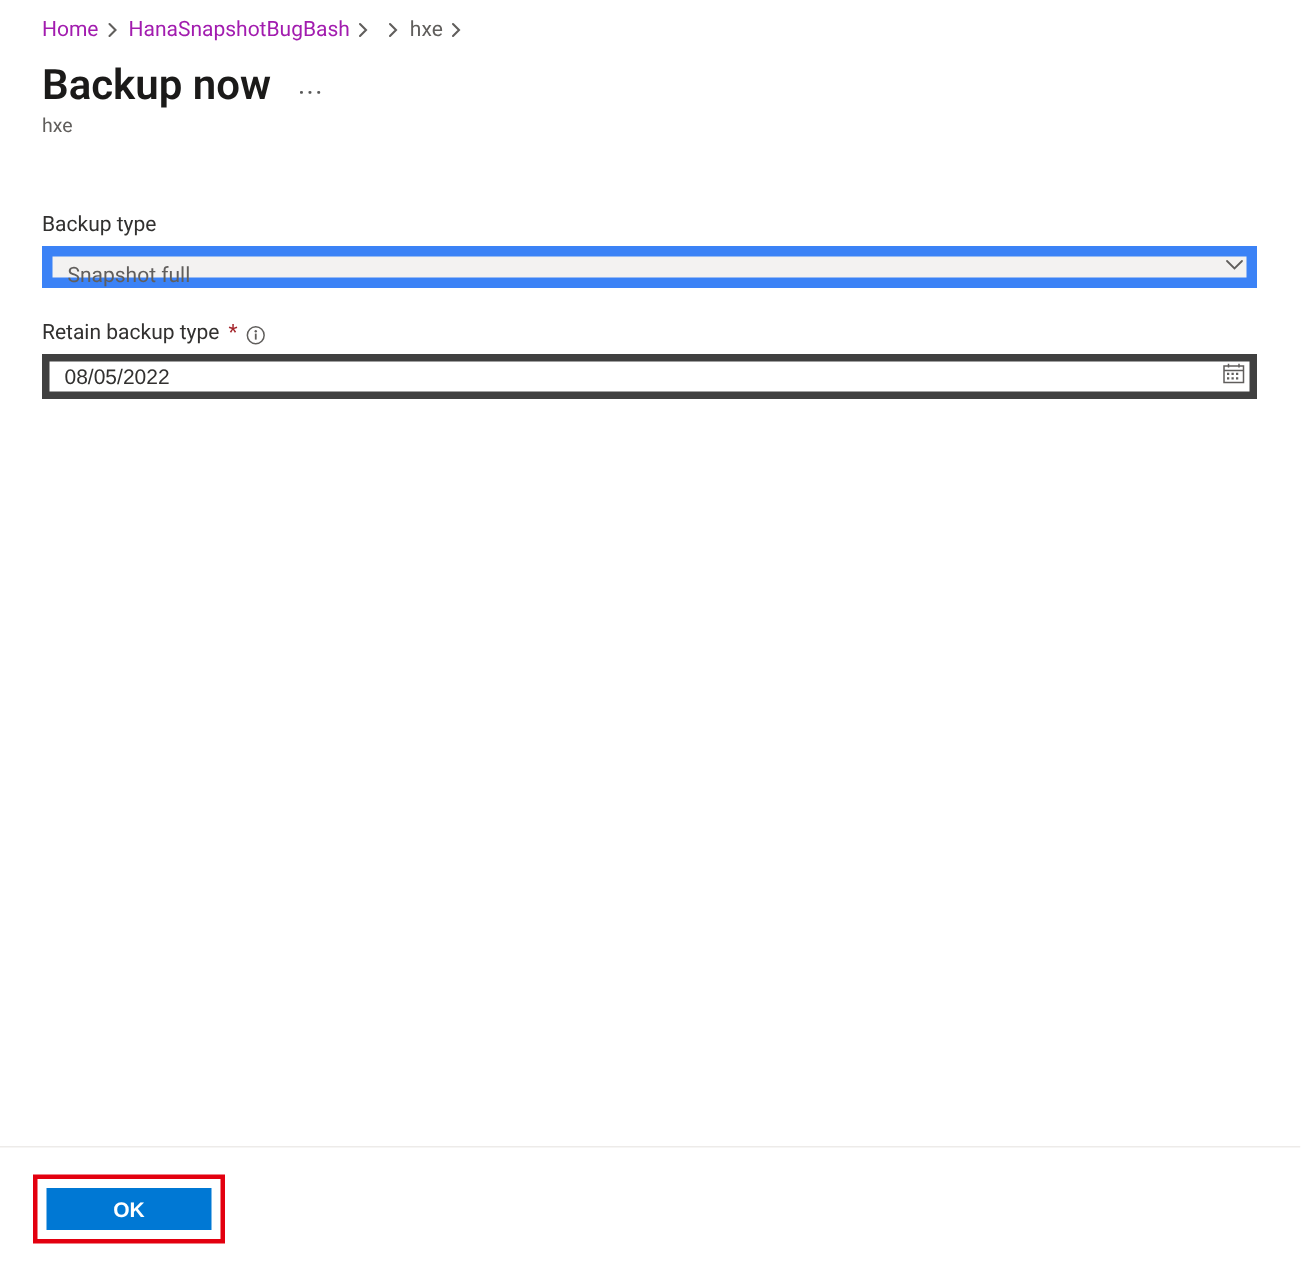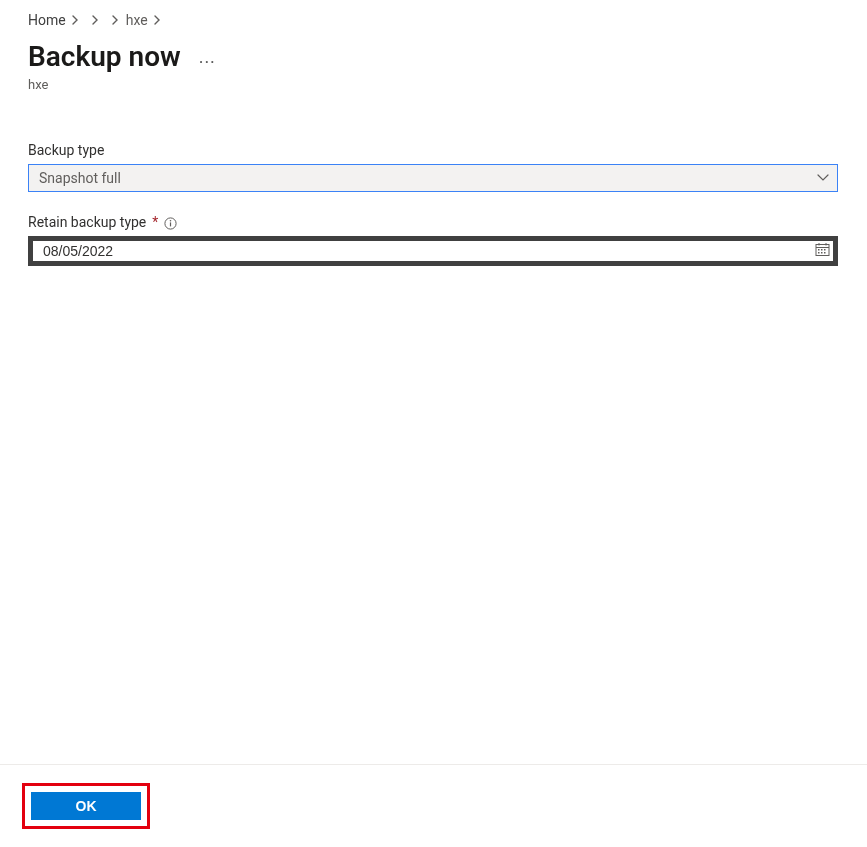--- a/index.html
+++ b/index.html
@@ -21,21 +21,21 @@
   }
   .breadcrumb {
     display: flex;
     align-items: center;
     flex-wrap: wrap;
     padding: 10px 0 4px 28px;
     font-size: 14px;
     line-height: 20px;
   }
   .breadcrumb a {
-    color: #404040;
+    color: #a21caf;
     text-decoration: none;
     cursor: pointer;
   }
   .breadcrumb span.current {
     color: #605e5c;
   }
   .chevron {
     color: #605e5c;
     margin: 0 6px;
     display: inline-flex;
@@ -97,21 +97,21 @@
   .select-wrap, .date-wrap {
     position: relative;
     width: 100%;
     max-width: 810px;
     box-sizing: border-box;
   }
   .select-input {
     width: 100%;
     height: 28px;
     box-sizing: border-box;
-    border: 1px solid #3b82f6;
+    border: 7px solid #3b82f6;
     background: #f3f2f1;
     color: #605e5c;
     padding: 0 34px 0 10px;
     font-size: 14px;
     line-height: 26px;
     cursor: default;
   }
   .select-chevron {
     position: absolute;
     right: 8px;
@@ -168,20 +168,21 @@
 
 <div class="page">
 
   <nav class="breadcrumb">
     <a>Home</a>
     <span class="chevron">
       <svg width="8" height="10" viewBox="0 0 8 10">
           <path d="M1 1 L5 5 L1 9" stroke="#605e5c" stroke-width="1.4" fill="none" stroke-linecap="round"></path>
         </svg>
     </span>
+    <a>HanaSnapshotBugBash</a>
     <span class="chevron">
       <svg width="8" height="10" viewBox="0 0 8 10">
           <path d="M1 1 L5 5 L1 9" stroke="#605e5c" stroke-width="1.4" fill="none" stroke-linecap="round"></path>
         </svg>
     </span>
     <span class="chevron">
       <svg width="8" height="10" viewBox="0 0 8 10">
           <path d="M1 1 L5 5 L1 9" stroke="#605e5c" stroke-width="1.4" fill="none" stroke-linecap="round"></path>
         </svg>
     </span>

